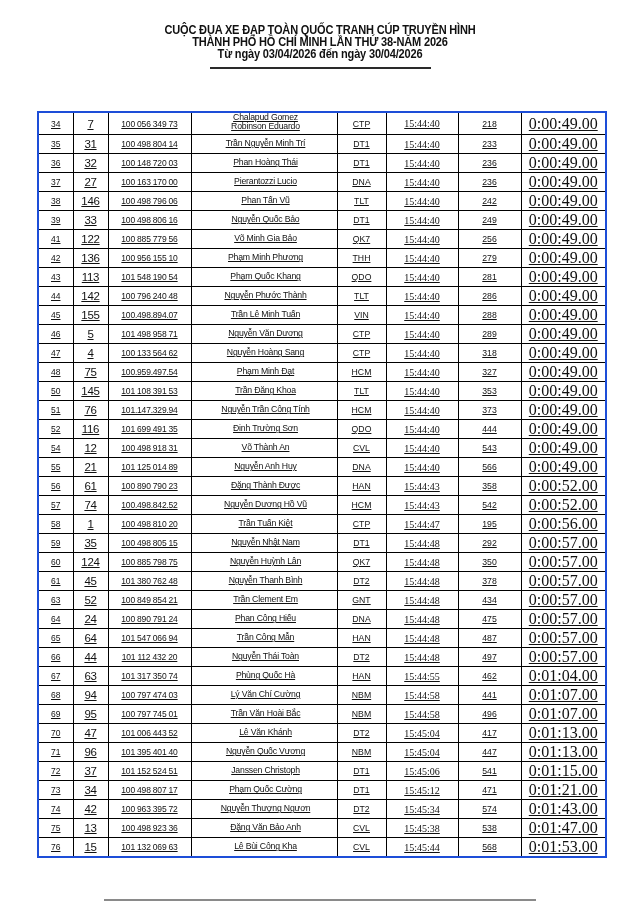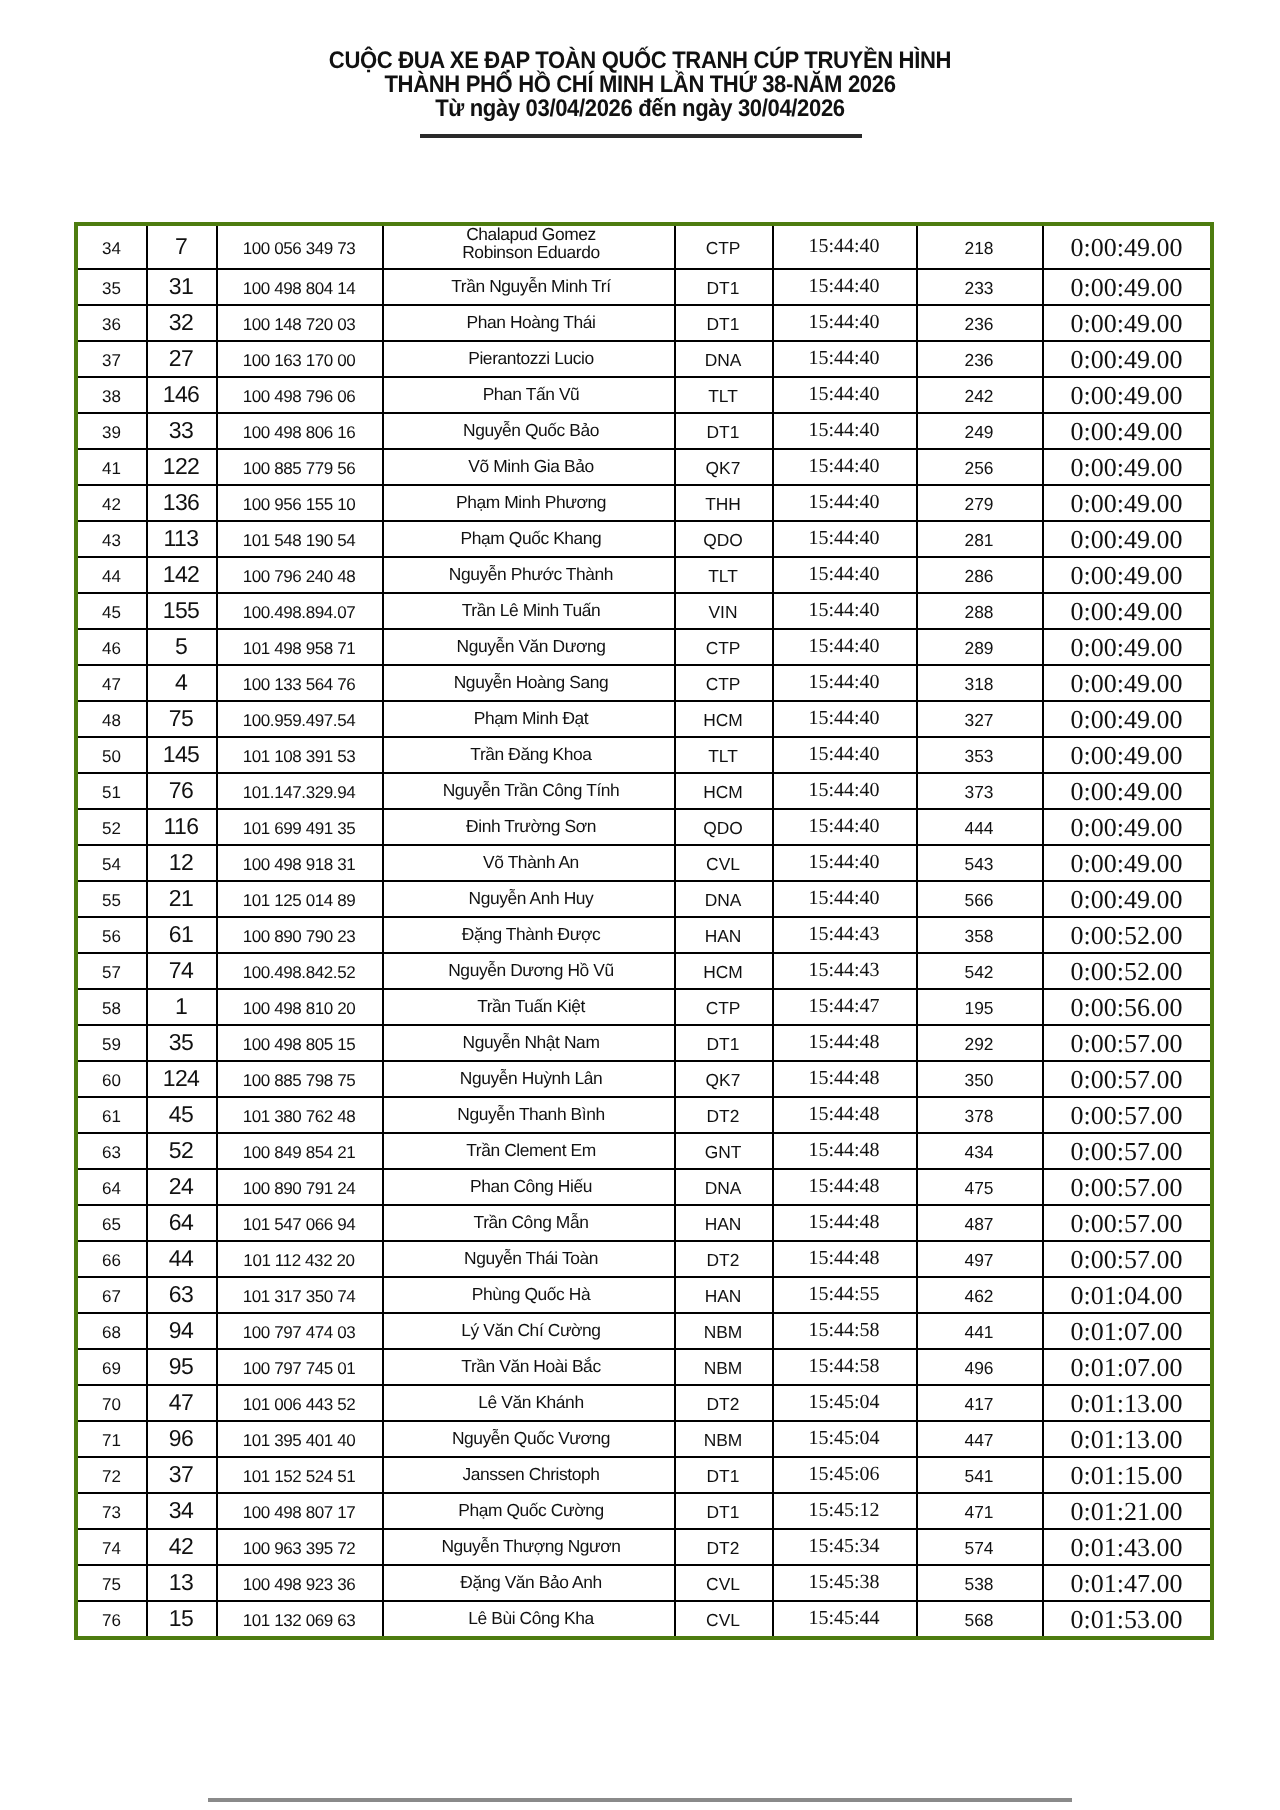--- a/index.html
+++ b/index.html
@@ -17,41 +17,42 @@
     white-space:nowrap;
   }
   .header-rule {
     position:absolute; left:210px; top:67px; width:221px; height:2px;
     background:#2a2a2a;
   }
   
   table.results {
     position:absolute; left:37px; top:111px; width:568px;
     border-collapse:collapse; table-layout:fixed;
-    border:2px solid #4d7c0f;
+    border:2px solid #1d4ed8;
+    text-decoration:underline;
   }
   table.results td {
     border:1px solid #000; padding:0; height:17px;
     text-align:center; vertical-align:middle; overflow:hidden;
     white-space:nowrap;
   }
   tr.first td { height:21px; }
   .c-rank { font-size:8.5px; }
   .c-bib  { font-size:11.5px; letter-spacing:-0.3px; }
   .c-id   { font-size:8.5px; letter-spacing:-0.2px; }
   .c-name { text-align:left; }
   .c-name > div {
     padding-left:3px; font-size:8.7px; line-height:9.5px;
     letter-spacing:-0.2px; white-space:pre-line;
   }
   tr.first .c-name > div { margin-top:-3px; }
   .c-team { font-size:8.7px; }
   .c-time { font-family:"Liberation Serif", serif; font-size:10px; }
   .c-code { font-size:8.7px; }
-  .c-gap  { font-family:"Liberation Serif", serif; font-size:13px;margin-left:32px; }
+  .c-gap  { font-family:"Liberation Serif", serif; font-size:16px;margin-left:32px; }
   
   .footer-rule {
     position:absolute; left:104px; top:899px; width:432px; height:2px;
     background:#8a8a8a;
   }
 </style>
 </head>
 <body>
 
 <div class="page">
@@ -216,21 +217,21 @@
             <div>Nguyễn Văn Dương</div>
           </td>
           <td class="c-team">CTP</td>
           <td class="c-time">15:44:40</td>
           <td class="c-code">289</td>
           <td class="c-gap">0:00:49.00</td>
         </tr>
         <tr>
           <td class="c-rank">47</td>
           <td class="c-bib">4</td>
-          <td class="c-id">100 133 564 76</td>
+          <td class="c-id">100 133 564 62</td>
           <td class="c-name">
             <div>Nguyễn Hoàng Sang</div>
           </td>
           <td class="c-team">CTP</td>
           <td class="c-time">15:44:40</td>
           <td class="c-code">318</td>
           <td class="c-gap">0:00:49.00</td>
         </tr>
         <tr>
           <td class="c-rank">48</td>

